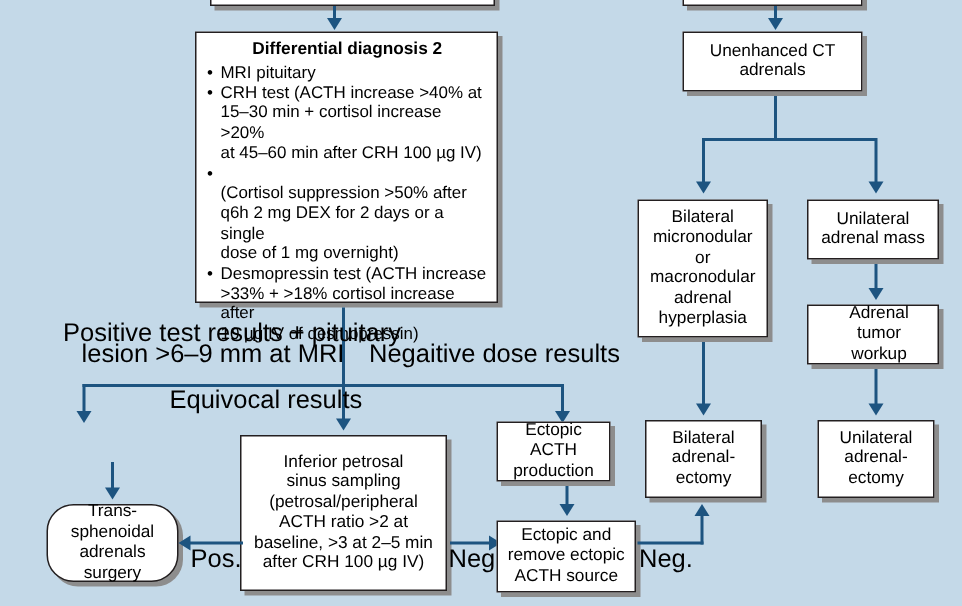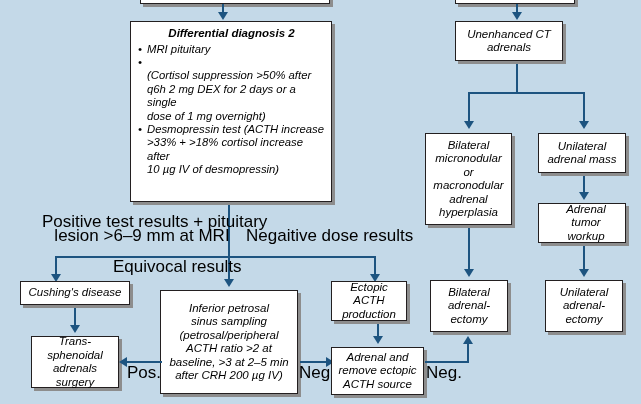--- a/index.html
+++ b/index.html
@@ -19,21 +19,20 @@
     box-shadow:3px 3px 0 0 #8d8d8d;
     box-sizing:border-box;
     display:flex;
     align-items:center;
     justify-content:center;
     text-align:center;
     color:#000;
     font-size:11.5px;
     line-height:13.5px;
     padding:2px 3px;
-    font-style:italic;
   }
   .box.left{
     justify-content:flex-start;
     text-align:left;
     align-items:flex-start;
     padding:5px 6px 5px 7px;
   }
   .box .ttl{display:block;font-weight:bold;text-align:center;width:100%;margin-bottom:2px;}
   .bullets{list-style:none;margin:0;padding:0;}
   .bullets li{
@@ -83,35 +82,40 @@
   <div class="ar ar-d" style="left:512px;top:12px;"></div>
 
   <div class="box left" style="left:130px;top:21px;width:202px;height:181px;">
     <div style="width:100%;">
       <span class="ttl">Differential diagnosis 2</span>
       <ul class="bullets">
         <li>
           <span>MRI pituitary</span>
         </li>
         <li>
+          <span>CRH test (ACTH increase &gt;40% at</span><br>
+          <span>15–30 min + cortisol increase &gt;20%</span><br>
+          <span>at 45–60 min after CRH 100 µg IV)</span>
+        </li>
+        <li>
           <br>
           <span>(Cortisol suppression &gt;50% after</span><br>
           <span>q6h 2 mg DEX for 2 days or a single</span><br>
           <span>dose of 1 mg overnight)</span>
         </li>
         <li>
           <span>Desmopressin test (ACTH increase</span><br>
           <span>&gt;33% + &gt;18% cortisol increase after</span><br>
           <span>10 µg IV of desmopressin)</span>
         </li>
       </ul>
     </div>
   </div>
 
-  <div class="box" style="left:455px;top:21px;width:108px;height:40px;">
+  <div class="box" style="left:455px;top:21px;width:120px;height:40px;">
     <div>
       <span>Unenhanced CT</span><br>
       <span>adrenals</span>
     </div>
   </div>
 
   <div class="ln vl" style="left:516px;top:64px;height:28px;"></div>
   <div class="ln hl" style="left:468px;top:92px;width:116px;"></div>
   <div class="ln vl" style="left:468px;top:92px;height:31px;"></div>
   <div class="ar ar-d" style="left:464px;top:121px;"></div>
@@ -179,43 +183,40 @@
   <div class="ln vl" style="left:374px;top:256px;height:20px;"></div>
   <div class="ar ar-d" style="left:370px;top:274px;"></div>
 
   <div class="lbl ctr" style="left:42px;top:215px;width:200px;">Positive test results + pituitary
 lesion &gt;6–9 mm at MRI</div>
 
   <div class="lbl" style="left:246px;top:229px;">Negaitive dose results</div>
 
   <div class="lbl" style="left:113px;top:260px;">Equivocal results</div>
 
-  <div class="box" style="left:20px;top:281px;width:110px;height:24px;">
-    <span>Cushing's disease</span>
-  </div>
 
   <div class="ln vl" style="left:74px;top:308px;height:19px;"></div>
   <div class="ar ar-d" style="left:70px;top:325px;"></div>
 
-  <div class="box" style="left:31px;top:336px;width:88px;height:52px;">
+  <div class="box" style="left:31px;top:336px;width:88px;height:52px;border-radius:18px;">
     <div>
       <span>Trans-</span><br>
       <span>sphenoidal</span><br>
       <span>adrenals surgery</span>
     </div>
   </div>
 
   <div class="box" style="left:160px;top:290px;width:138px;height:104px;">
     <div>
       <span>Inferior petrosal</span><br>
       <span>sinus sampling</span><br>
       <span>(petrosal/peripheral</span><br>
       <span>ACTH ratio &gt;2 at</span><br>
       <span>baseline, &gt;3 at 2–5 min</span><br>
-      <span>after CRH 200 µg IV)</span>
+      <span>after CRH 100 µg IV)</span>
     </div>
   </div>
 
   <div class="ln hl" style="left:126px;top:361px;width:36px;"></div>
   <div class="ar ar-l" style="left:119px;top:357px;"></div>
   <div class="lbl" style="left:127px;top:366px;">Pos.</div>
 
   <div class="ln hl" style="left:300px;top:361px;width:28px;"></div>
   <div class="ar ar-r" style="left:326px;top:357px;"></div>
   <div class="lbl" style="left:299px;top:366px;">Neg.</div>
@@ -225,21 +226,21 @@
       <span>Ectopic ACTH</span><br>
       <span>production</span>
     </div>
   </div>
 
   <div class="ln vl" style="left:377px;top:324px;height:14px;"></div>
   <div class="ar ar-d" style="left:373px;top:336px;"></div>
 
   <div class="box" style="left:331px;top:347px;width:93px;height:48px;">
     <div>
-      <span>Adrenal and</span><br>
+      <span>Ectopic and</span><br>
       <span>remove ectopic</span><br>
       <span>ACTH source</span>
     </div>
   </div>
 
   <div class="ln hl" style="left:425px;top:361px;width:44px;"></div>
   <div class="ln vl" style="left:467px;top:344px;height:19px;"></div>
   <div class="ar ar-u" style="left:463px;top:336px;"></div>
   <div class="lbl" style="left:426px;top:366px;">Neg.</div>
 

